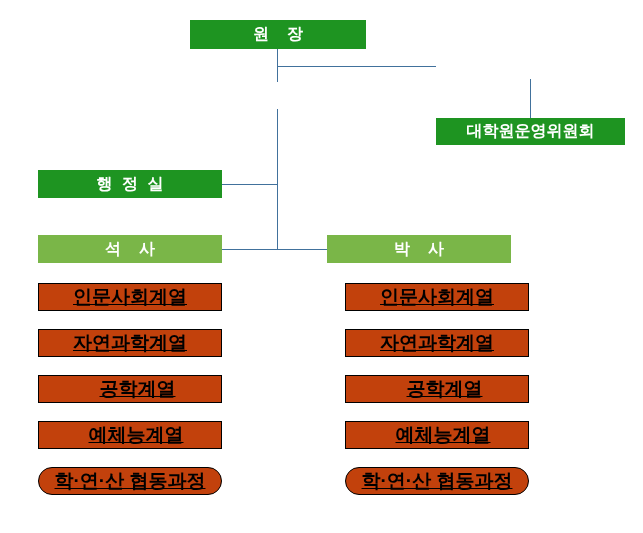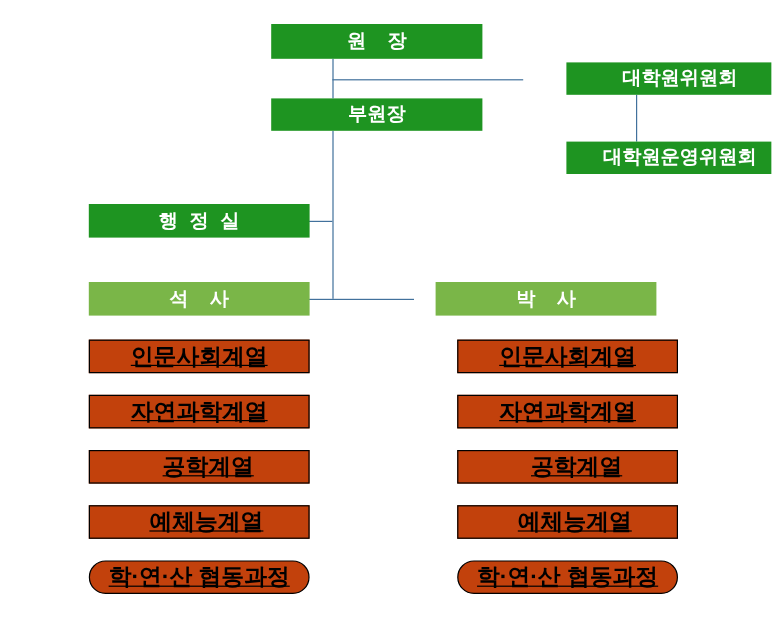--- a/index.html
+++ b/index.html
@@ -16,21 +16,20 @@
       overflow: hidden;
     }
     .node {
       position: absolute;
       display: flex;
       align-items: center;
       justify-content: center;
       box-sizing: border-box;
       white-space: pre;
       text-align: center;
-      margin-left: 36px;
     }
     .dark-green {
       background: var(--dark_green, #1e9421);
       color: #ffffff;
       font-weight: bold;
       font-size: 16px;
     }
     .light-green {
       background: var(--light_green, #7ab648);
       color: #ffffff;
@@ -81,23 +80,21 @@
 
   <div class="line" id="line-director-v"></div>
   <div class="line" id="line-committee-h"></div>
   <div class="line" id="line-committee-v"></div>
   <div class="line" id="line-vice-v"></div>
   <div class="line" id="line-admin-h"></div>
   <div class="line" id="line-degree-h"></div>
 
   <div class="node dark-green" id="director">원    장</div>
 
-  <div class="node dark-green" id="grad-committee">대학원위원회</div>
 
-  <div class="node dark-green" id="vice-director">부원장</div>
 
   <div class="node dark-green" id="operating-committee">대학원운영위원회</div>
 
   <div class="node dark-green" id="admin-office">행 정 실</div>
 
   <div class="node light-green" id="masters">석    사</div>
 
   <div class="node light-green" id="doctorate">박    사</div>
 
   <div class="node white-box col-left row-1">인문사회계열</div>

